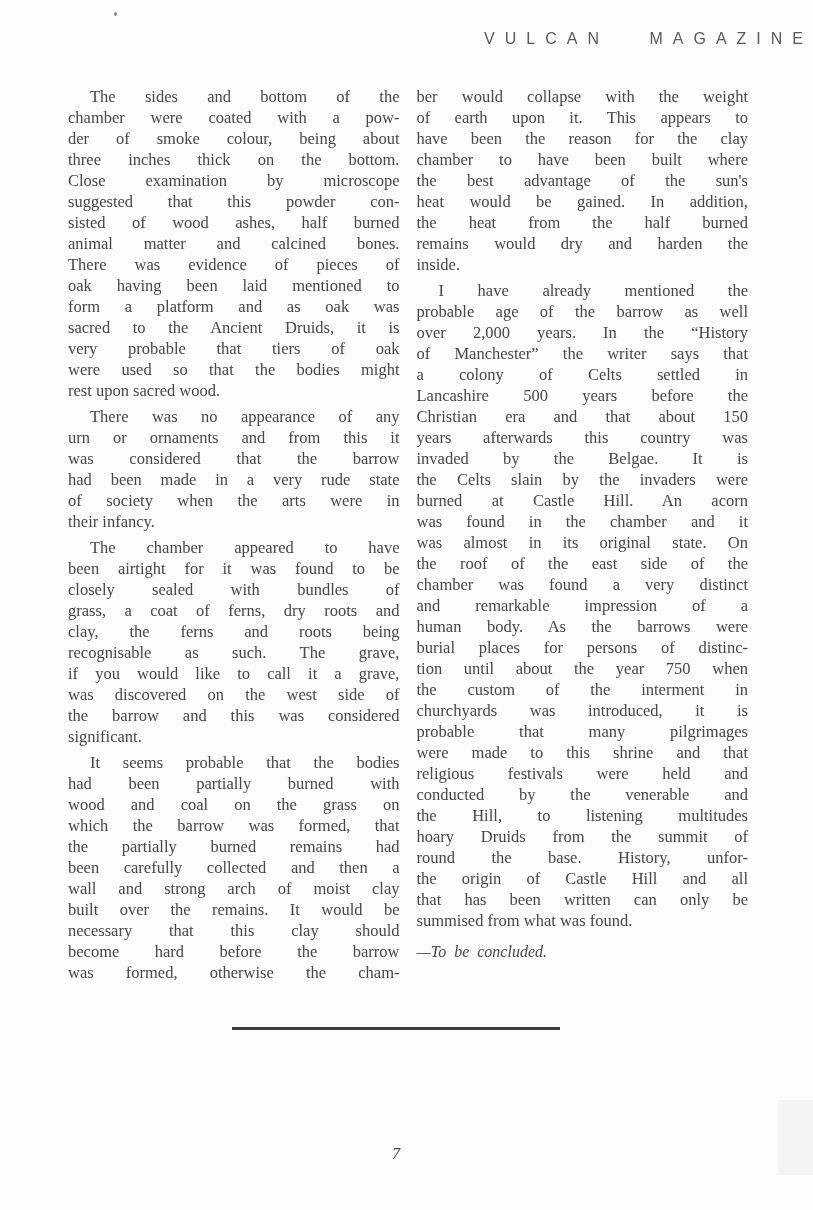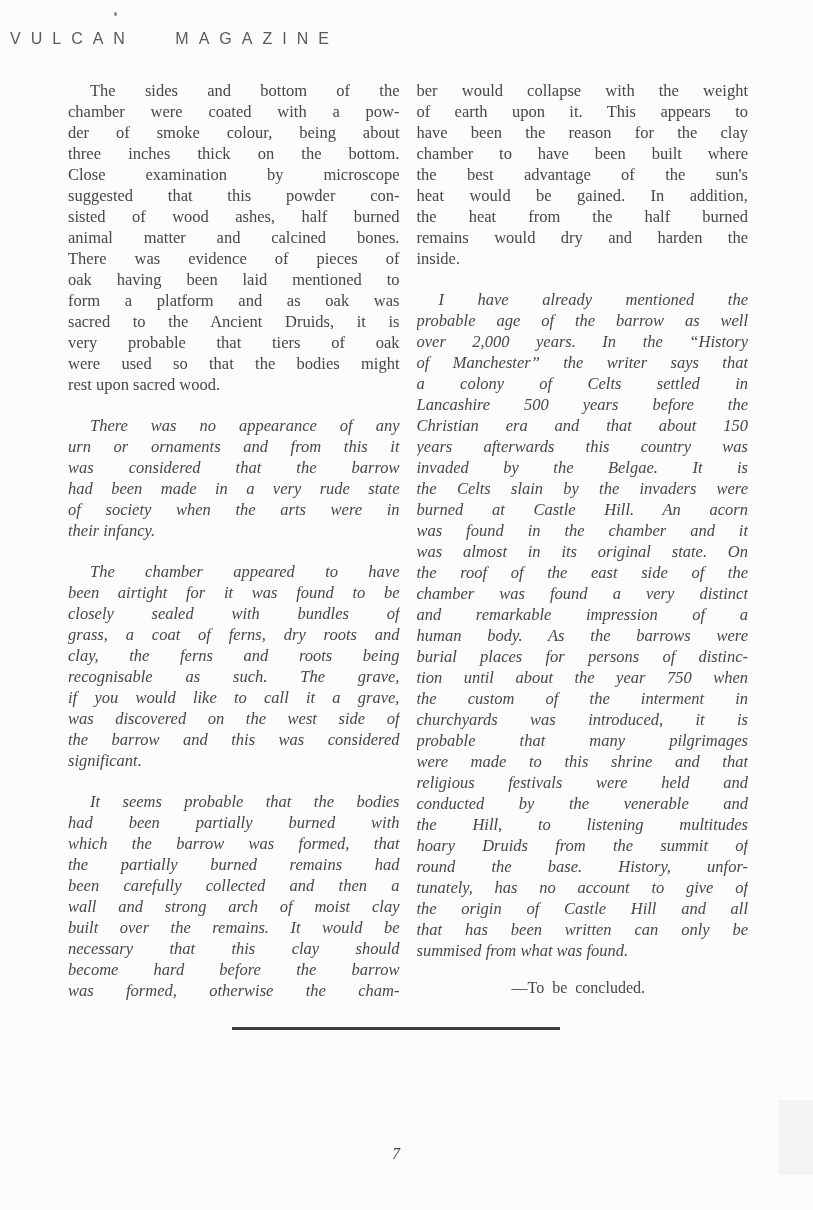--- a/index.html
+++ b/index.html
@@ -12,54 +12,55 @@
     background: var(--paper, #fcfcfa);
     overflow: hidden;
     font-family: "Liberation Serif", serif;
     color: var(--ink, #474747);
   }
   .masthead {
     position: absolute;
     top: 30px;
     left: 0;
     width: 813px;
-    text-align: left;
+    text-align: right;
     font-family: "Liberation Sans", sans-serif;
     font-size: 16px;
     font-weight: 400;
     letter-spacing: 10px;
     word-spacing: 26px;
     color: var(--masthead-ink, #5a5a5a);
     text-indent: 10px; 
   }
   .columns {
     position: absolute;
     left: 68px;
-    top: 80px;
+    top: 86px;
     width: 680px;
     display: flex;
     gap: 17px;
   }
   .col { width: 332px; }
   .para { font-size: 16.5px; line-height: 21px; }
-  .para + .para { margin-top: 20px; font-style: italic; }
+  .para + .para { margin-top: 5px; }
   .line {
     text-align: justify;
     text-align-last: justify;
     overflow: hidden;
     white-space: normal;
   }
   .line.last { text-align-last: left; }
   .para.indent .line.first { text-indent: 22px; }
   .signoff {
     font-size: 16px;
     line-height: 21px;
-    text-align: center;
+    font-style: italic;
+    text-align: left;
     padding-right: 8px;
-    margin-top: 16px;
+    margin-top: 10px;
     word-spacing: 4px;
   }
   .rule {
     position: absolute;
     left: 232px;
     top: 1027px;
     width: 328px;
     height: 3px;
     background: var(--rule, #3e3e3e);
   }
@@ -130,20 +131,21 @@
           <div class="line">clay, the ferns and roots being</div>
           <div class="line">recognisable as such. The grave,</div>
           <div class="line">if you would like to call it a grave,</div>
           <div class="line">was discovered on the west side of</div>
           <div class="line">the barrow and this was considered</div>
           <div class="line last">significant.</div>
         </div>
         <div class="para indent">
           <div class="line first">It seems probable that the bodies</div>
           <div class="line">had been partially burned with</div>
+          <div class="line">wood and coal on the grass on</div>
           <div class="line">which the barrow was formed, that</div>
           <div class="line">the partially burned remains had</div>
           <div class="line">been carefully collected and then a</div>
           <div class="line">wall and strong arch of moist clay</div>
           <div class="line">built over the remains. It would be</div>
           <div class="line">necessary that this clay should</div>
           <div class="line">become hard before the barrow</div>
           <div class="line">was formed, otherwise the cham-</div>
         </div>
       </div>
@@ -181,21 +183,20 @@
           <div class="line">tion until about the year 750 when</div>
           <div class="line">the custom of the interment in</div>
           <div class="line">churchyards was introduced, it is</div>
           <div class="line">probable that many pilgrimages</div>
           <div class="line">were made to this shrine and that</div>
           <div class="line">religious festivals were held and</div>
           <div class="line">conducted by the venerable and</div>
           <div class="line">the Hill, to listening multitudes</div>
           <div class="line">hoary Druids from the summit of</div>
           <div class="line">round the base. History, unfor-</div>
-          <div class="line">tunately, has no account to give of</div>
           <div class="line">the origin of Castle Hill and all</div>
           <div class="line">that has been written can only be</div>
           <div class="line last">summised from what was found.</div>
         </div>
         <div class="signoff">—To be concluded.</div>
       </div>
   </div>
 
   <div class="rule"></div>
   <div class="page-number">7</div>

